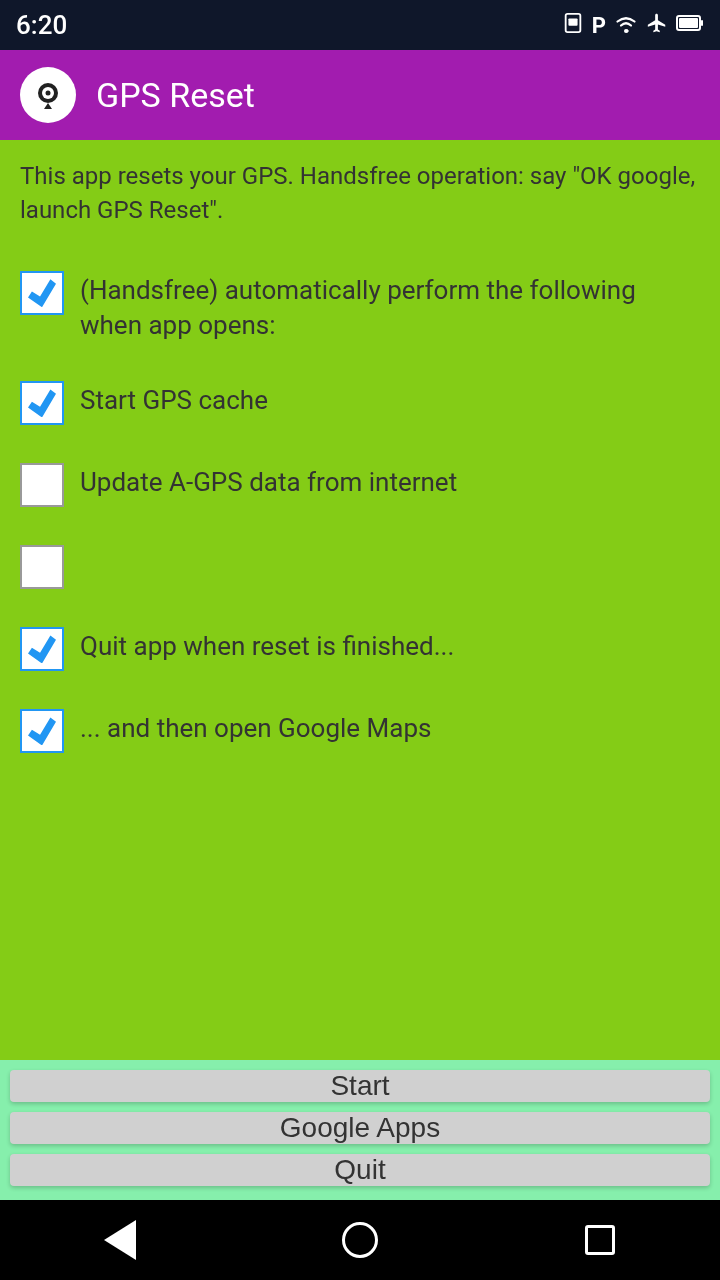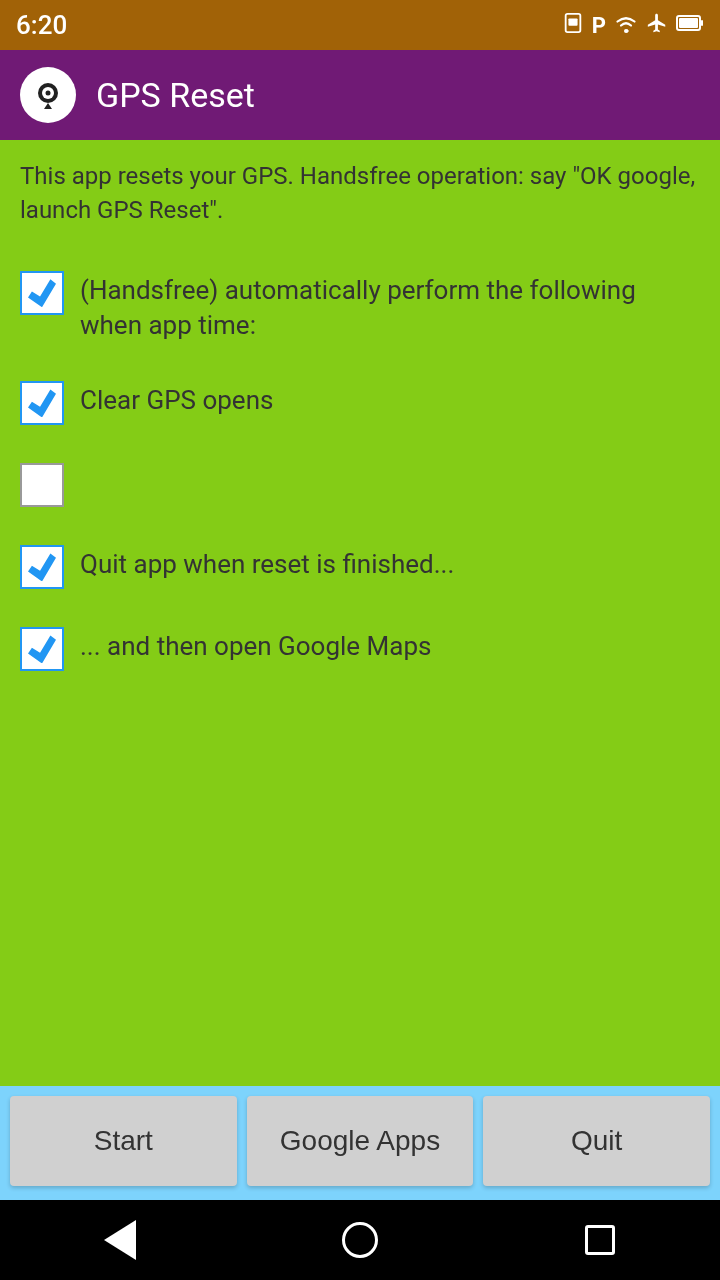--- a/index.html
+++ b/index.html
@@ -8,21 +8,21 @@
       width: 720px;
       min-height: 1280px;
       background: #e8e8e8;
       font-family: 'Roboto', Arial, sans-serif;
       display: flex;
       flex-direction: column;
     }
 
     
     .status-bar {
-      background: #a16207;
+      background: #0f172a;
       color: #fff;
       height: 50px;
       display: flex;
       align-items: center;
       justify-content: space-between;
       padding: 0 16px;
       flex-shrink: 0;
     }
     .status-time {
       font-size: 26px;
@@ -33,21 +33,21 @@
       align-items: center;
       gap: 8px;
     }
     .status-icon-item {
       font-size: 20px;
       color: #fff;
     }
 
     
     .app-bar {
-      background: #701a75;
+      background: #a21caf;
       height: 90px;
       display: flex;
       align-items: center;
       padding: 0 20px;
       gap: 20px;
       flex-shrink: 0;
     }
     .app-bar-icon {
       width: 56px;
       height: 56px;
@@ -132,24 +132,24 @@
     .footer-text {
       text-align: center;
       font-size: 23px;
       color: #555;
       padding: 30px 20px 20px 20px;
     }
 
     
     .bottom-buttons {
       display: flex;
-      flex-direction: row;
+      flex-direction: column;
       padding: 10px 10px 14px 10px;
       gap: 10px;
-      background: #7dd3fc;
+      background: #86efac;
       flex-shrink: 0;
     }
     .bottom-btn {
       flex: 1;
       height: 90px;
       background: #d0d0d0;
       border: none;
       border-radius: 4px;
       font-size: 28px;
       font-weight: 500;
@@ -250,28 +250,32 @@
   <span class="app-bar-title">GPS Reset</span>
 </div>
 
 <div class="main-content">
   <p class="description-text">This app resets your GPS. Handsfree operation: say "OK google, launch GPS Reset".</p>
 
   <div class="checkbox-list">
 
     <div class="checkbox-item">
       <div class="checkbox-box checked"></div>
-      <span class="checkbox-label">(Handsfree) automatically perform the following when app time:</span>
+      <span class="checkbox-label">(Handsfree) automatically perform the following when app opens:</span>
     </div>
 
     <div class="checkbox-item">
       <div class="checkbox-box checked"></div>
-      <span class="checkbox-label">Clear GPS opens</span>
-    </div>
-
+      <span class="checkbox-label">Start GPS cache</span>
+    </div>
+
+    <div class="checkbox-item">
+      <div class="checkbox-box"></div>
+      <span class="checkbox-label">Update A-GPS data from internet</span>
+    </div>
 
     <div class="checkbox-item">
       <div class="checkbox-box"></div>
     </div>
 
     <div class="checkbox-item">
       <div class="checkbox-box checked"></div>
       <span class="checkbox-label">Quit app when reset is finished...</span>
     </div>
 

